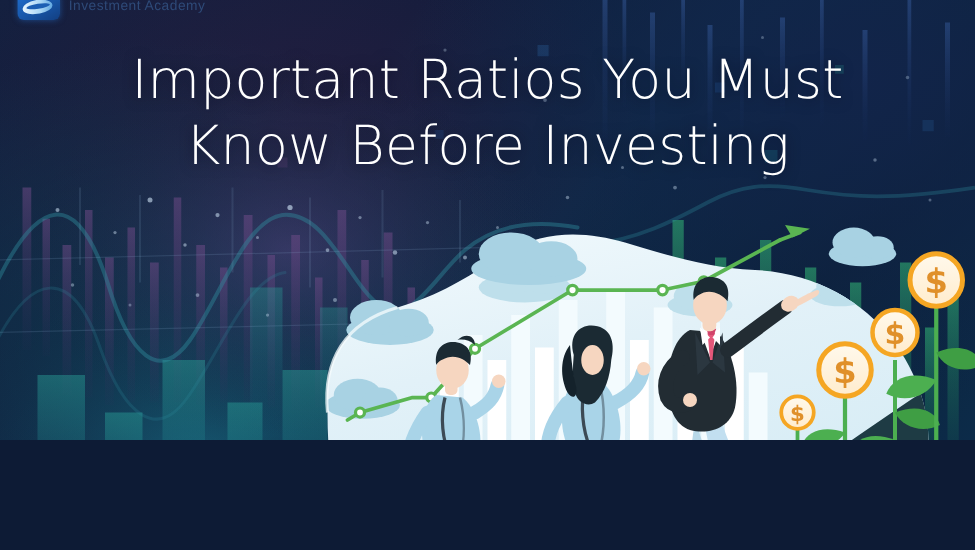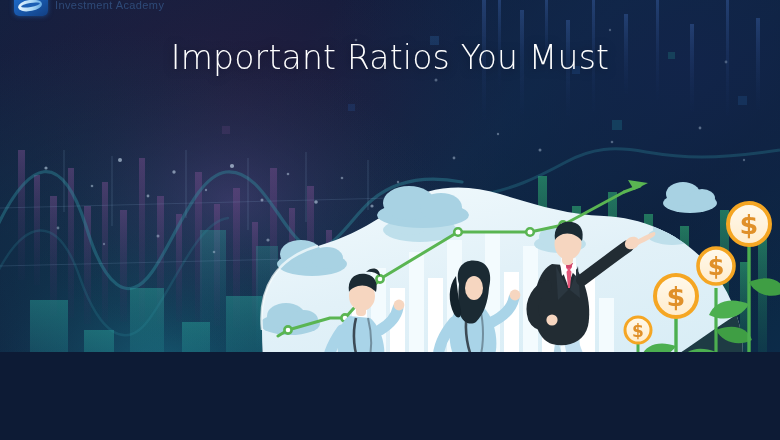--- a/index.html
+++ b/index.html
@@ -52,21 +52,21 @@
     font-family:"Liberation Sans", sans-serif;
   }
 
   
   #headline {
     position:absolute; left:0; top:38px; width:780px;
     text-align:center; z-index:5;
     color:#ffffff;
     font-family:"DejaVu Sans", sans-serif;
     font-weight:300;
-    font-size:33px;
+    font-size:43px;
     line-height:1.23;
     letter-spacing:.2px;
     text-shadow:0 1px 10px rgba(4,10,26,0.55);
     pointer-events:none;
   }
   #headline .l { display:block; }
 
   
   #illustration { position:absolute; left:0; top:0; width:780px; height:440px; z-index:4; }
 </style>
@@ -241,20 +241,21 @@
   <div id="logo-row">
     <div id="logo-mark">
       <div class="swoosh"></div>
       <div class="swoosh2"></div>
     </div>
     <div id="logo-text">Investment Academy</div>
   </div>
 
   <div id="headline">
     <span class="l">Important Ratios You Must</span>
+    <span class="l">Know Before Investing</span>
   </div>
 
   <svg id="illustration" viewBox="0 0 780 440" xmlns="http://www.w3.org/2000/svg">
     <defs>
       <clipPath id="clipBlob">
         <path d="M 262 330
                  C 258 288, 276 258, 318 246
                  C 352 236, 374 222, 398 206
                  C 430 184, 466 184, 500 194
                  C 540 206, 566 214, 604 216

